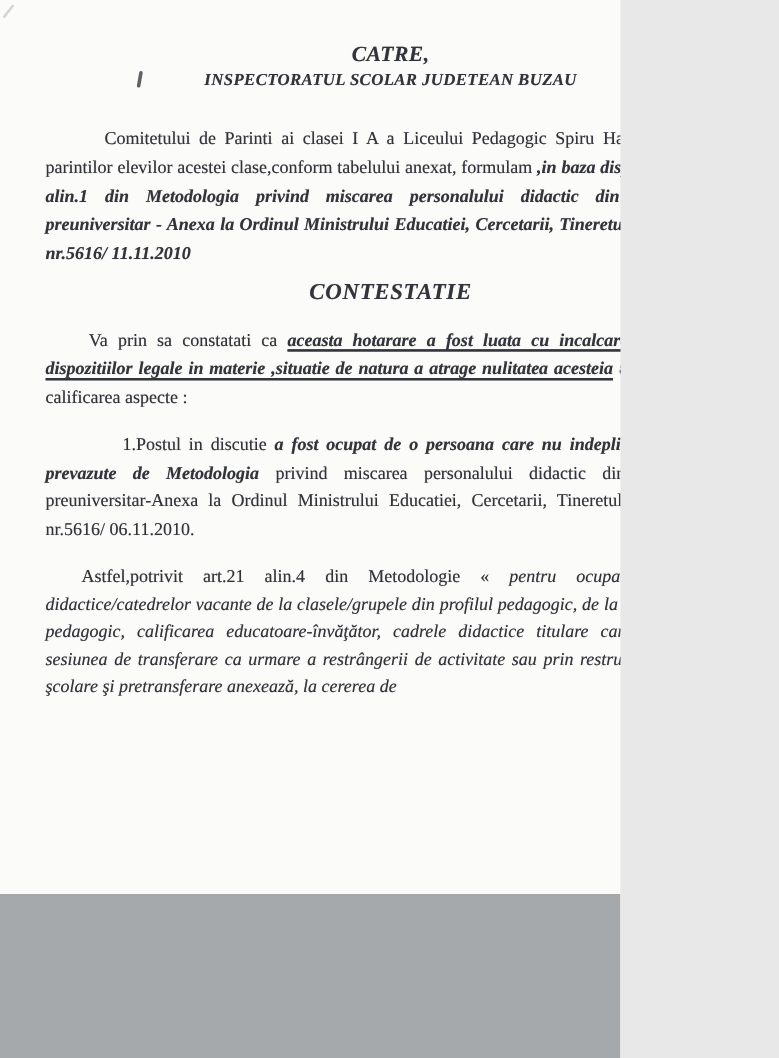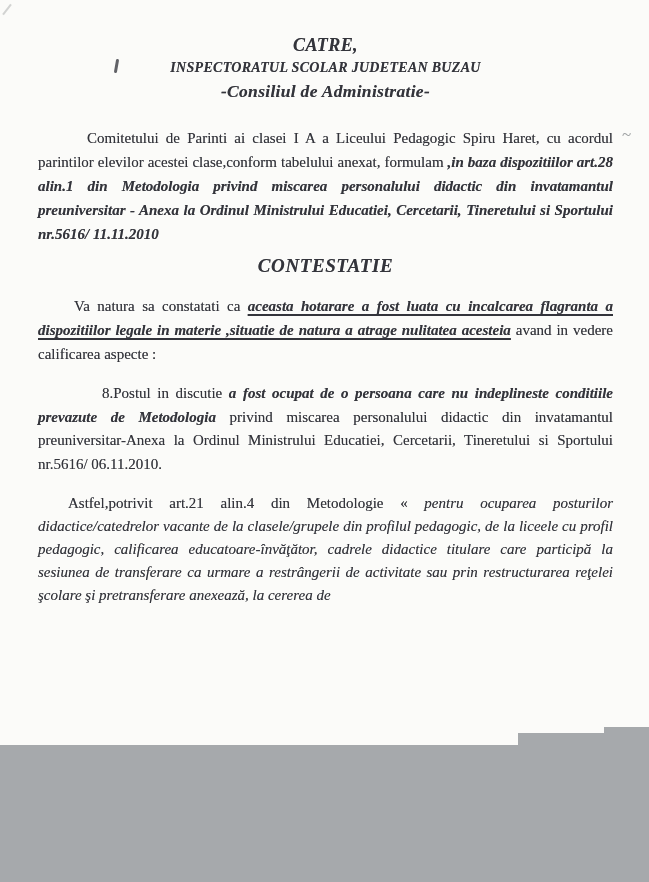--- a/index.html
+++ b/index.html
@@ -1,18 +1,18 @@
 <!DOCTYPE html>
 <html><head>
 <meta charset="utf-8">
 <style>
   html,body{margin:0;padding:0;background:#e8e8e8;}
   .page{
     position:relative;
-    width:649px;height:882px;
+    width:517px;height:882px;
     background:#fbfbf9;
     overflow:hidden;
     font-family:"Liberation Serif","DejaVu Serif",serif;
     color:#33343b;
   }
   .content{
     position:absolute;
     left:38px; top:34px; width:575px;
     text-shadow:0 0 0.6px rgba(51,52,59,0.55);
   }
@@ -68,28 +68,27 @@
 </head>
 <body>
 
 <div class="page" style="background: rgb(251, 251, 249); color: rgb(51, 52, 59);">
 
   <div class="content">
 
     <div class="doc-header">
       <div class="hdr-line1">CATRE,</div>
       <div class="hdr-line2">INSPECTORATUL SCOLAR JUDETEAN BUZAU</div>
-      <div class="hdr-line3">-Consiliul de Administratie-</div>
     </div>
 
     <div>
         <p class="para b0"><span class="seg-n">Comitetului de Parinti ai clasei I A a Liceului Pedagogic Spiru Haret, cu acordul parintilor elevilor acestei clase,conform tabelului anexat, formulam </span><span class="seg-bi">,in baza dispozitiilor art.28 alin.1 din Metodologia privind miscarea personalului didactic din invatamantul preuniversitar - Anexa la Ordinul Ministrului Educatiei, Cercetarii, Tineretului si Sportului nr.5616/ 11.11.2010</span></p>
         <div class="heading b1">CONTESTATIE</div>
-        <p class="para b3"><span class="seg-n">Va natura sa constatati ca </span><span class="seg-biu">aceasta hotarare a fost luata cu incalcarea flagranta a dispozitiilor legale in materie ,situatie de natura a atrage nulitatea acesteia</span><span class="seg-n"> avand in vedere calificarea aspecte :</span></p>
-        <p class="para b4"><span class="seg-n">8.Postul in discutie </span><span class="seg-bi">a fost ocupat de o persoana care nu indeplineste conditiile prevazute de Metodologia</span><span class="seg-n"> privind miscarea personalului didactic din invatamantul preuniversitar-Anexa la Ordinul Ministrului Educatiei, Cercetarii, Tineretului si Sportului nr.5616/ 06.11.2010.</span></p>
+        <p class="para b3"><span class="seg-n">Va prin sa constatati ca </span><span class="seg-biu">aceasta hotarare a fost luata cu incalcarea flagranta a dispozitiilor legale in materie ,situatie de natura a atrage nulitatea acesteia</span><span class="seg-n"> avand in vedere calificarea aspecte :</span></p>
+        <p class="para b4"><span class="seg-n">1.Postul in discutie </span><span class="seg-bi">a fost ocupat de o persoana care nu indeplineste conditiile prevazute de Metodologia</span><span class="seg-n"> privind miscarea personalului didactic din invatamantul preuniversitar-Anexa la Ordinul Ministrului Educatiei, Cercetarii, Tineretului si Sportului nr.5616/ 06.11.2010.</span></p>
         <p class="para b5"><span class="seg-n">Astfel,potrivit art.21 alin.4 din Metodologie « </span><span class="seg-i">pentru ocuparea posturilor didactice/catedrelor vacante de la clasele/grupele din profilul pedagogic, de la liceele cu profil pedagogic, calificarea educatoare-învăţător, cadrele didactice titulare care participă la sesiunea de transferare ca urmare a restrângerii de activitate sau prin restructurarea reţelei şcolare şi pretransferare anexează, la cererea de</span></p>
       </div>
 
   </div>
 
   <div class="band band-step2" style="background: rgb(166, 169, 172);"></div>
   <div class="band band-step1" style="background: rgb(166, 169, 172);"></div>
   <div class="band band-main" style="background: rgb(166, 169, 172);"></div>
 
   <div class="artifact art-corner"></div>

